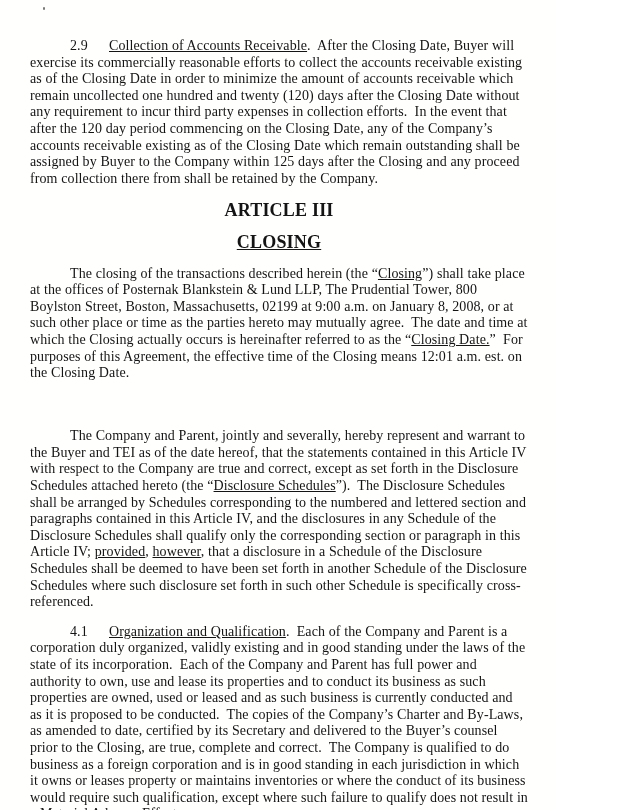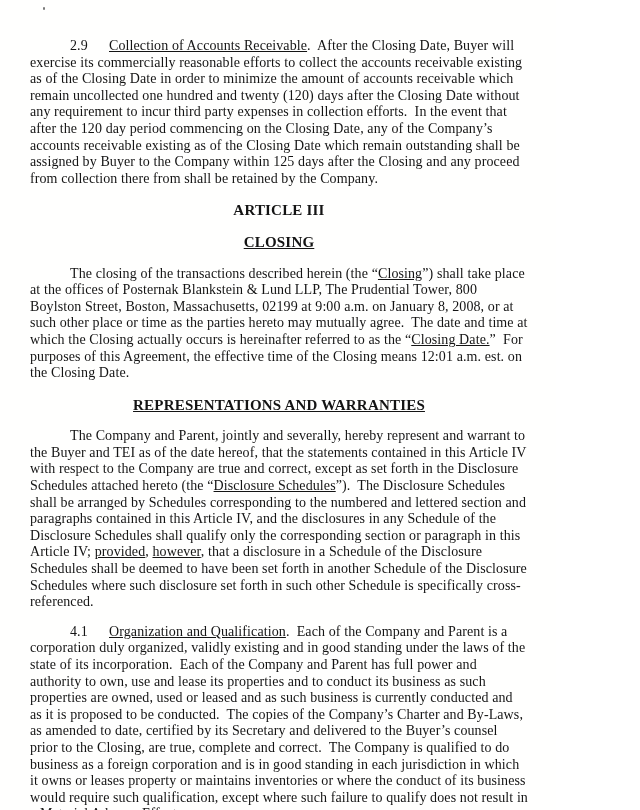--- a/index.html
+++ b/index.html
@@ -23,21 +23,21 @@
   }
   .para {
     font-size:14px;
     line-height:16.6px;
     white-space:pre-wrap;
     text-indent:40px;
     margin-bottom:13px;
     letter-spacing:0.1px;
   }
   .heading {
-    font-size:15px;
+    font-size:18px;
     line-height:16.6px;
     font-weight:bold;
     text-align:center;
     margin:15px 0;
     letter-spacing:0.2px;
   }
   .u { text-decoration:underline; }
   .secnum {
     display:inline-block;
     min-width:39px;
@@ -53,18 +53,18 @@
 
   <p class="para"><span class="secnum">2.9</span><span class="u">Collection of Accounts Receivable</span><span>.  After the Closing Date, Buyer will exercise its commercially reasonable efforts to collect the accounts receivable existing as of the Closing Date in order to minimize the amount of accounts receivable which remain uncollected one hundred and twenty (120) days after the Closing Date without any requirement to incur third party expenses in collection efforts.  In the event that after the 120 day period commencing on the Closing Date, any of the Company’s accounts receivable existing as of the Closing Date which remain outstanding shall be assigned by Buyer to the Company within 125 days after the Closing and any proceed from collection there from shall be retained by the Company.</span></p>
 
   <div class="heading">ARTICLE III</div>
 
   <div class="heading"><span class="u">CLOSING</span></div>
 
   <p class="para"><span>The closing of the transactions described herein (the “</span><span class="u">Closing</span><span>”) shall take place at the offices of Posternak Blankstein &amp; Lund LLP, The Prudential Tower, 800 Boylston Street, Boston, Massachusetts, 02199 at 9:00 a.m. on January 8, 2008, or at such other place or time as the parties hereto may mutually agree.  The date and time at which the Closing actually occurs is hereinafter referred to as the “</span><span class="u">Closing Date.</span><span>”  For purposes of this Agreement, the effective time of the Closing means 12:01 a.m. est. on the Closing Date.</span></p>
 
 
-  <div class="heading"><span class="u">REPRESENTATIONS AND WARRANTIES</span><br></div>
+  <div class="heading"><br></div>
 
   <p class="para"><span>The Company and Parent, jointly and severally, hereby represent and warrant to the Buyer and TEI as of the date hereof, that the statements contained in this Article IV with respect to the Company are true and correct, except as set forth in the Disclosure Schedules attached hereto (the “</span><span class="u">Disclosure Schedules</span><span>”).  The Disclosure Schedules shall be arranged by Schedules corresponding to the numbered and lettered section and paragraphs contained in this Article IV, and the disclosures in any Schedule of the Disclosure Schedules shall qualify only the corresponding section or paragraph in this Article IV; </span><span class="u">provided</span><span>, </span><span class="u">however</span><span>, that a disclosure in a Schedule of the Disclosure Schedules shall be deemed to have been set forth in another Schedule of the Disclosure Schedules where such disclosure set forth in such other Schedule is specifically cross-referenced.</span></p>
 
   <p class="para last"><span class="secnum">4.1</span><span class="u">Organization and Qualification</span><span>.  Each of the Company and Parent is a corporation duly organized, validly existing and in good standing under the laws of the state of its incorporation.  Each of the Company and Parent has full power and authority to own, use and lease its properties and to conduct its business as such properties are owned, used or leased and as such business is currently conducted and as it is proposed to be conducted.  The copies of the Company’s Charter and By-Laws, as amended to date, certified by its Secretary and delivered to the Buyer’s counsel prior to the Closing, are true, complete and correct.  The Company is qualified to do business as a foreign corporation and is in good standing in each jurisdiction in which it owns or leases property or maintains inventories or where the conduct of its business would require such qualification, except where such failure to qualify does not result in a Material Adverse Effect.</span></p>
 </div>
 
 </body></html>

